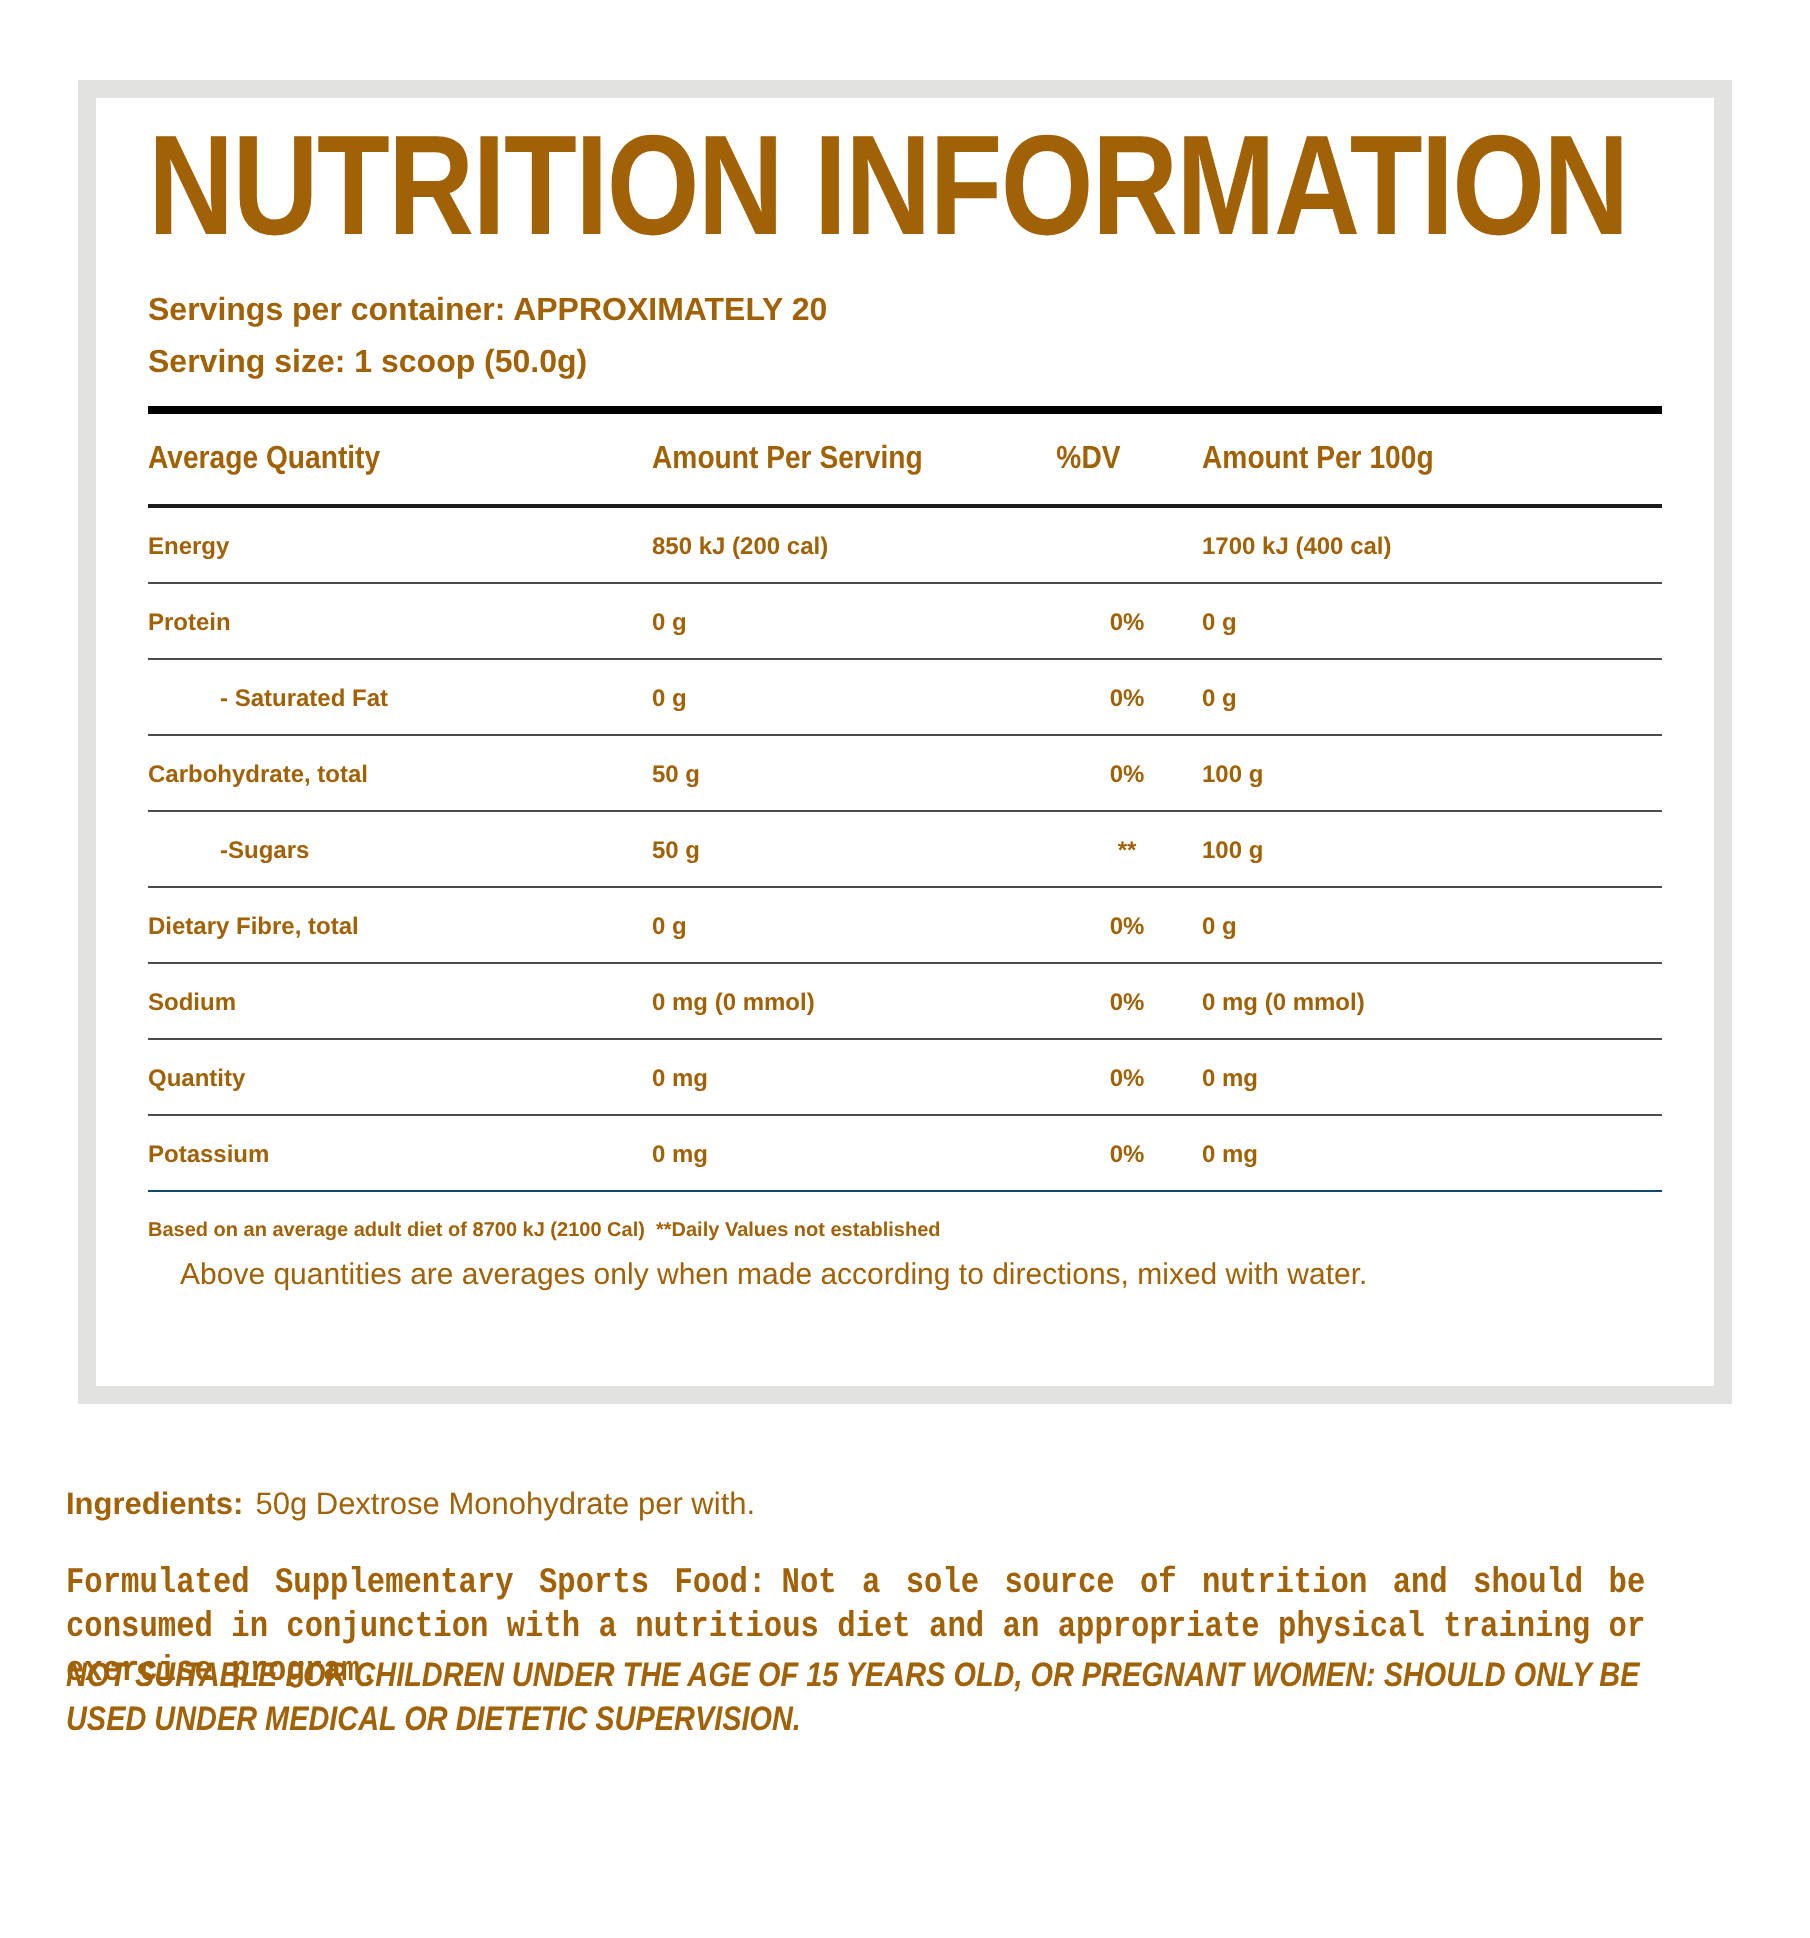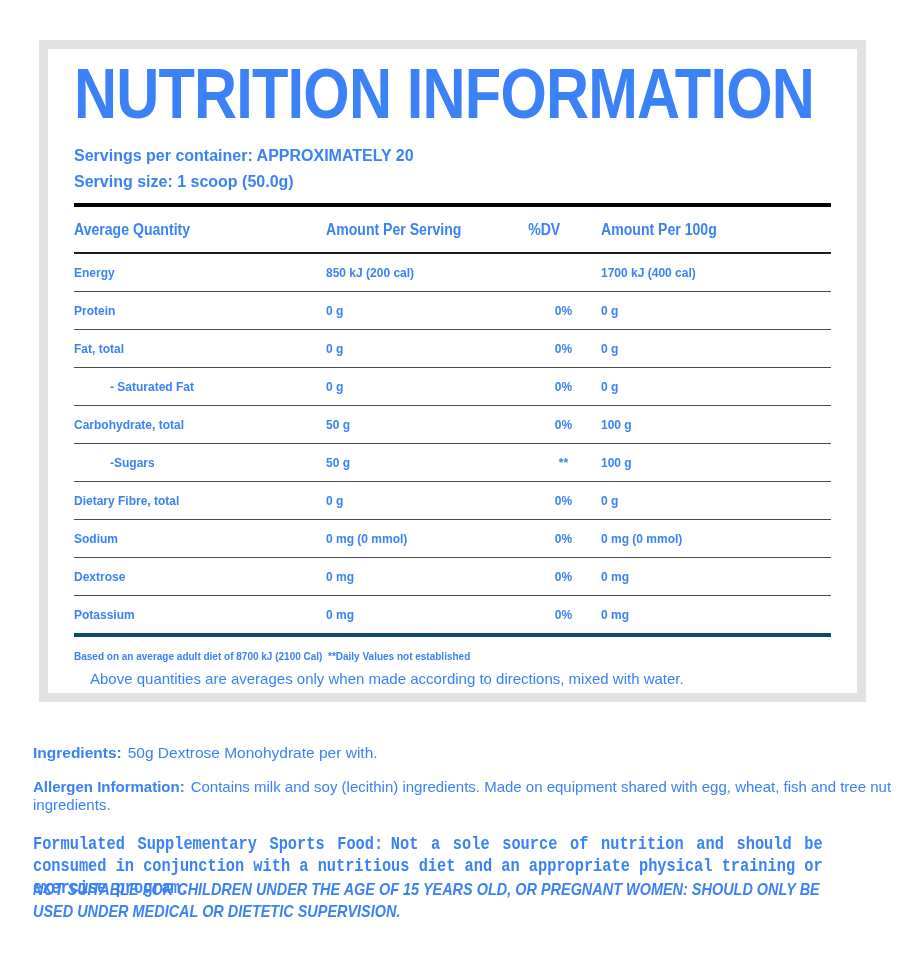--- a/index.html
+++ b/index.html
@@ -2,21 +2,21 @@
 <html><head>
 <meta charset="utf-8">
 <style>
   html, body { margin: 0; padding: 0; background: #ffffff; }
   .page {
     position: relative;
     width: 905px;
     height: 969px;
     background: #ffffff;
     font-family: "Liberation Sans", sans-serif;
-    color: #3b82f6;
+    color: #a16207;
     overflow: hidden;
   }
 
   
   .panel {
     position: absolute;
     left: 39px;
     top: 40px;
     width: 827px;
     height: 662px;
@@ -46,21 +46,21 @@
     font-weight: 700;
     line-height: 26px;
   }
 
   
   table.nutrition {
     margin-top: 8px;
     width: 100%;
     border-collapse: collapse;
     border-top: 4px solid #000000;
-    border-bottom: 4px solid #0c4a6e;
+    border-bottom: 1px solid #0c4a6e;
   }
   table.nutrition th {
     height: 45px;
     padding: 0;
     font-size: 16px;
     font-weight: 700;
     text-align: left;
     vertical-align: middle;
     border-bottom: 2px solid #1c1c1c;
   }
@@ -166,26 +166,20 @@
           <td class="c2">850 kJ (200 cal)</td>
           <td class="c3"></td>
           <td class="c4">1700 kJ (400 cal)</td>
         </tr>
         <tr>
           <td class="c1">Protein</td>
           <td class="c2">0 g</td>
           <td class="c3">0%</td>
           <td class="c4">0 g</td>
         </tr>
-        <tr>
-          <td class="c1">Fat, total</td>
-          <td class="c2">0 g</td>
-          <td class="c3">0%</td>
-          <td class="c4">0 g</td>
-        </tr>
         <tr class="sub">
           <td class="c1">- Saturated Fat</td>
           <td class="c2">0 g</td>
           <td class="c3">0%</td>
           <td class="c4">0 g</td>
         </tr>
         <tr>
           <td class="c1">Carbohydrate, total</td>
           <td class="c2">50 g</td>
           <td class="c3">0%</td>
@@ -203,21 +197,21 @@
           <td class="c3">0%</td>
           <td class="c4">0 g</td>
         </tr>
         <tr>
           <td class="c1">Sodium</td>
           <td class="c2">0 mg (0 mmol)</td>
           <td class="c3">0%</td>
           <td class="c4">0 mg (0 mmol)</td>
         </tr>
         <tr>
-          <td class="c1">Dextrose</td>
+          <td class="c1">Quantity</td>
           <td class="c2">0 mg</td>
           <td class="c3">0%</td>
           <td class="c4">0 mg</td>
         </tr>
         <tr>
           <td class="c1">Potassium</td>
           <td class="c2">0 mg</td>
           <td class="c3">0%</td>
           <td class="c4">0 mg</td>
         </tr>
@@ -226,23 +220,20 @@
 
     <div class="fn-bold">Based on an average adult diet of 8700 kJ (2100 Cal)&nbsp;&nbsp;**Daily Values not established</div>
     <div class="fn-reg">Above quantities are averages only when made according to directions, mixed with water.</div>
   </div>
 
   <div class="details">
     <div class="ingredients">
       <span class="lead">Ingredients:</span><span>50g Dextrose Monohydrate per with.</span>
     </div>
 
-    <div class="allergen">
-      <span class="lead">Allergen Information:</span><span>Contains milk and soy (lecithin) ingredients. Made on equipment shared with egg, wheat, fish and tree nut ingredients.</span>
-    </div>
 
     <div class="fssf">
       <div class="fssf-inner">
         <span class="lead">Formulated Supplementary Sports Food:</span><span>Not a sole source of nutrition and should be consumed in conjunction with a nutritious diet and an appropriate physical training or exercise program.</span>
       </div>
     </div>
 
     <div class="warning">
       <div class="warning-inner">NOT SUITABLE FOR CHILDREN UNDER THE AGE OF 15 YEARS OLD, OR PREGNANT WOMEN: SHOULD ONLY BE USED UNDER MEDICAL OR DIETETIC SUPERVISION.</div>
     </div>

